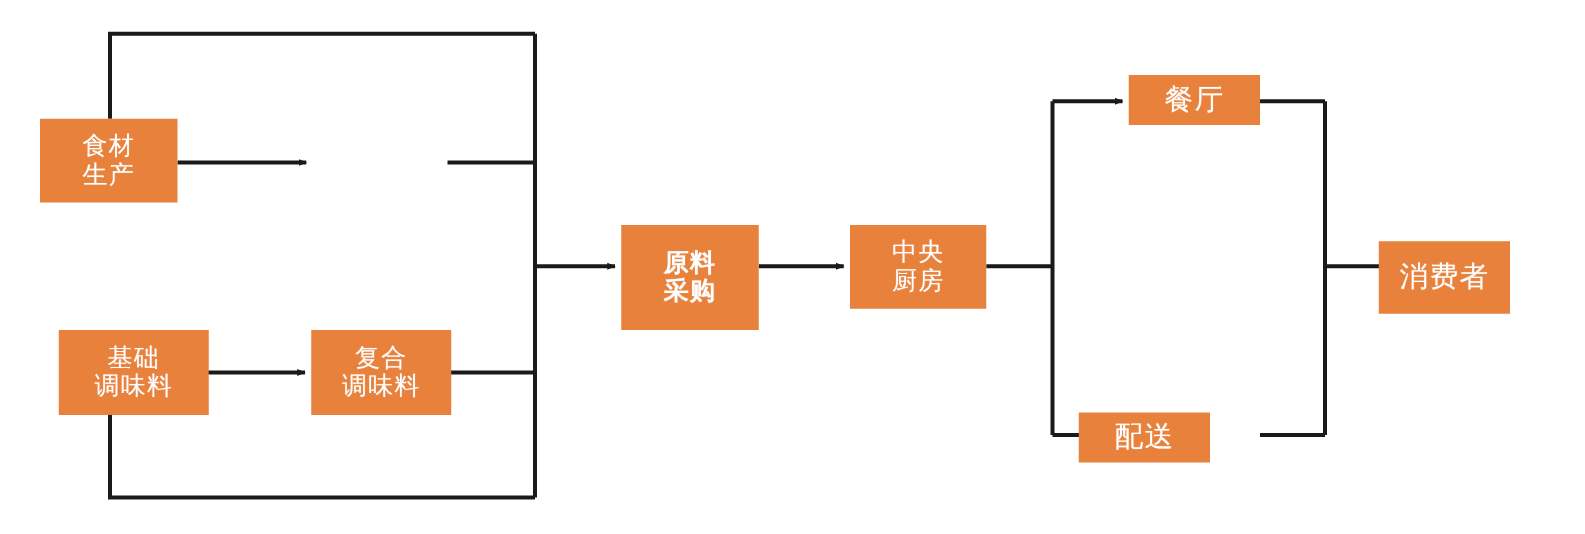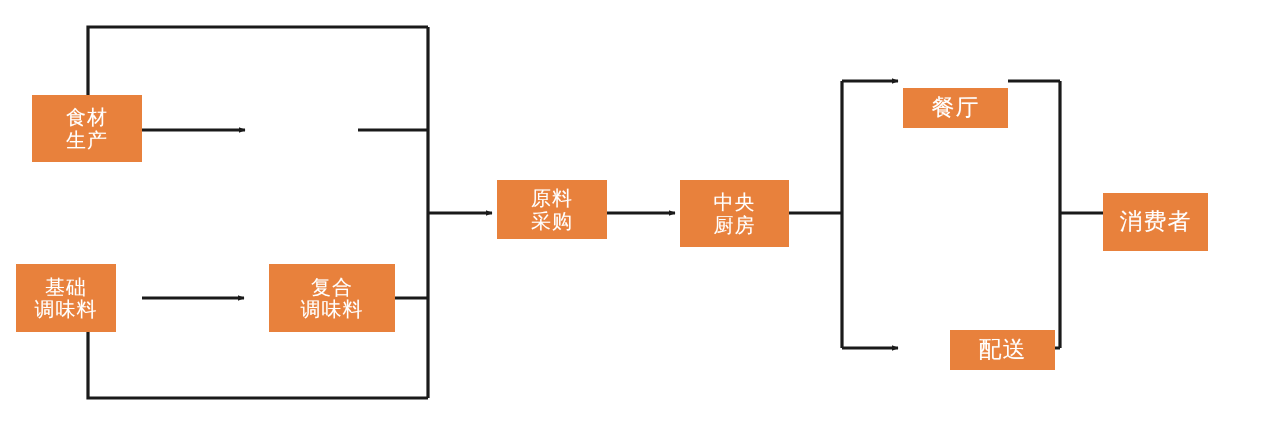--- a/index.html
+++ b/index.html
@@ -92,45 +92,45 @@
       <line x1="1060" y1="213" x2="1128" y2="213" marker-end="url(#arrowhead)"></line>
     </g>
   </svg>
 
   <div class="node two-line" style="left:32px; top:95px; width:110px; height:67px;">
     <span class="ln">食材</span>
     <span class="ln">生产</span>
   </div>
 
 
-  <div class="node two-line" style="left:16px; top:264px; width:100px; height:68px;">
+  <div class="node two-line" style="left:47px; top:264px; width:120px; height:68px;">
     <span class="ln">基础</span>
     <span class="ln">调味料</span>
   </div>
 
-  <div class="node two-line" style="left:249px; top:264px; width:126px; height:68px;margin-left:20px;">
+  <div class="node two-line" style="left:249px; top:264px; width:112px; height:68px;">
     <span class="ln">复合</span>
     <span class="ln">调味料</span>
   </div>
 
-  <div class="node two-line" style="left:497px; top:180px; width:110px; height:59px;">
+  <div class="node two-line" style="left:497px; top:180px; width:110px; height:84px;font-weight:bold;">
     <span class="ln">原料</span>
     <span class="ln">采购</span>
   </div>
 
   <div class="node two-line" style="left:680px; top:180px; width:109px; height:67px;">
     <span class="ln">中央</span>
     <span class="ln">厨房</span>
   </div>
 
-  <div class="node" style="left:903px; top:60px; width:105px; height:40px;margin-top:28px;">
+  <div class="node" style="left:903px; top:60px; width:105px; height:40px;">
     <span class="ln">餐厅</span>
   </div>
 
-  <div class="node" style="left:950px; top:330px; width:105px; height:40px;">
+  <div class="node" style="left:863px; top:330px; width:105px; height:40px;">
     <span class="ln">配送</span>
   </div>
 
   <div class="node" style="left:1103px; top:193px; width:105px; height:58px;">
     <span class="ln">消费者</span>
   </div>
 
 </div>
 
 </body></html>

